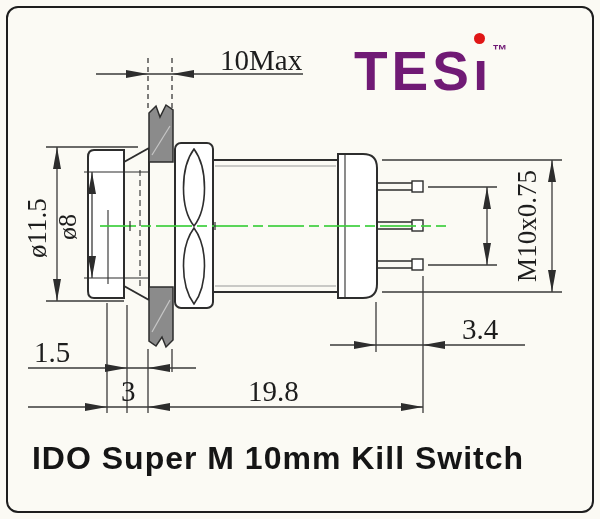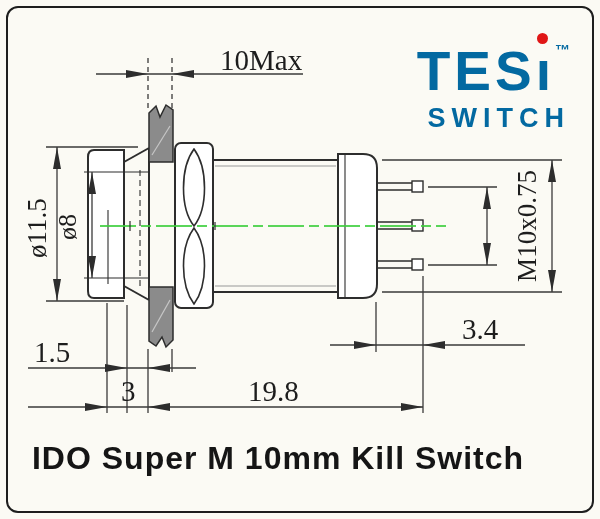--- a/index.html
+++ b/index.html
@@ -15,21 +15,21 @@
     border:2.5px solid #1e1e1e;border-radius:12px;
     pointer-events:none;
   }
   svg{position:absolute;left:0;top:0;}
   svg text{
     font-family:"Liberation Serif", serif;
     fill:#1d1d1d;
   }
   .logo{
     position:absolute;left:340px;top:44px;width:230px;
-    color:#0369a1;text-align:right;line-height:1;
+    color:#701a75;text-align:left;line-height:1;
     user-select:none;
   }
   .logo-top{
     font-size:55px;font-weight:bold;letter-spacing:4px;
     font-family:"Liberation Sans", sans-serif;
     position:relative;display:inline-block;margin-left:14px;
   }
   .logo-i{position:relative;display:inline-block;}
   .i-dot{
     position:absolute;left:1px;top:-11px;width:11px;height:11px;
@@ -201,19 +201,18 @@
       <text x="34" y="362" font-size="29">1.5</text>
       <text x="121" y="401" font-size="29">3</text>
       <text x="248" y="401" font-size="29">19.8</text>
     </g>
   </svg>
 
   <div class="logo">
     <div>
       <span class="logo-top"><span>TES</span><span class="logo-i"><span>ı</span><span class="i-dot"></span></span><span class="tm">™</span></span>
     </div>
-    <div class="logo-sub">SWITCH</div>
   </div>
 
   <div class="caption">IDO Super M 10mm Kill Switch</div>
 
   <div class="frame"></div>
 </div>
 
 </body></html>

